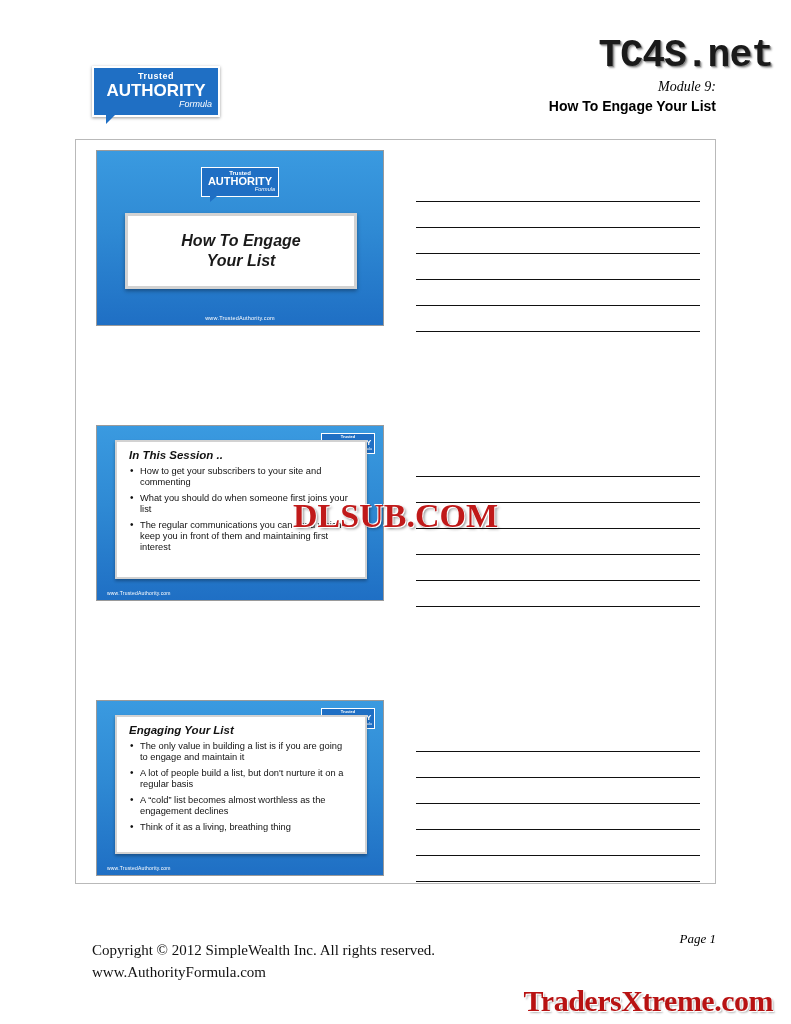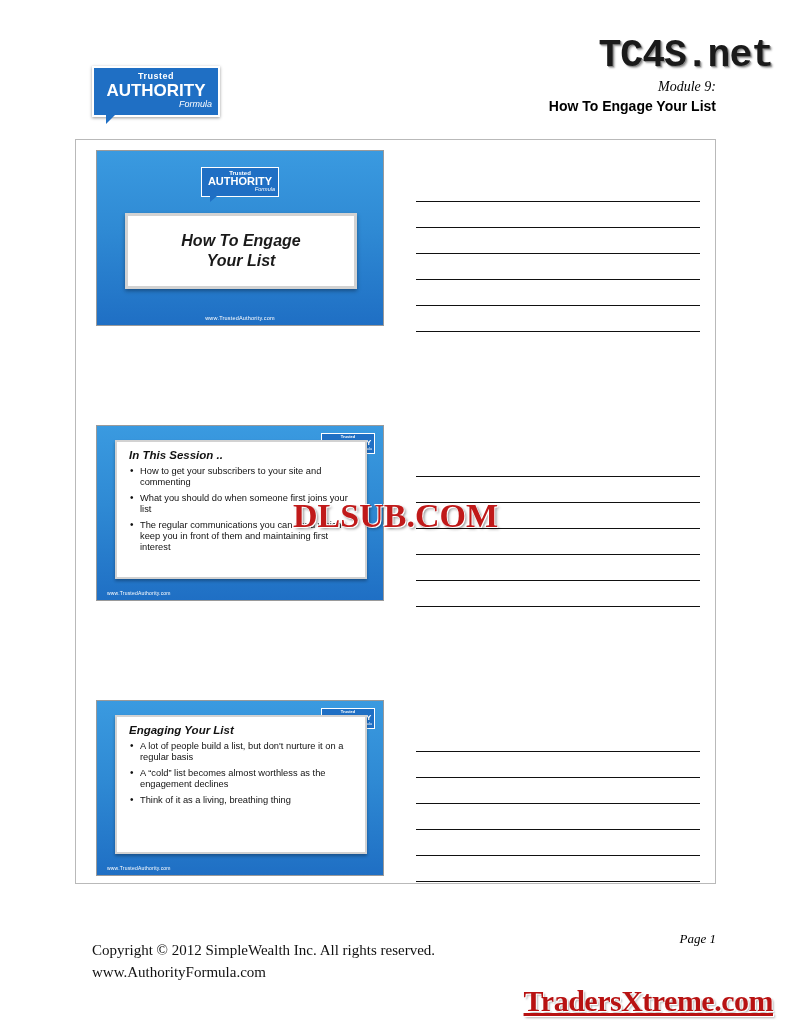--- a/index.html
+++ b/index.html
@@ -32,21 +32,20 @@
   .bottom-brand {
     position: absolute;
     bottom: 6px;
     right: 18px;
     font-family: "Liberation Serif", serif;
     font-weight: bold;
     font-size: 30px;
     color: #b81212;
     letter-spacing: -0.5px;
     text-shadow: 1px 1px 0 #ffffff, 2px 2px 2px rgba(0,0,0,.3);
-    text-decoration: underline;
   }
 
   
   .header-logo {
     position: absolute;
     left: 92px;
     top: 66px;
     width: 128px;
   }
   .logo {
@@ -382,20 +381,21 @@
   <div class="row row-2">
     <div class="slide content">
       <div class="mini-logo">
         <div class="l1">Trusted</div>
         <div class="l2">AUTHORITY</div>
         <div class="l3">Formula</div>
       </div>
       <div class="content-box">
         <h3>Engaging Your List</h3>
         <ul>
+          <li>The only value in building a list is if you are going to engage and maintain it</li>
           <li>A lot of people build a list, but don't nurture it on a regular basis</li>
           <li>A “cold” list becomes almost worthless as the engagement declines</li>
           <li>Think of it as a living, breathing thing</li>
         </ul>
       </div>
       <div class="slide-url">www.TrustedAuthority.com</div>
     </div>
     <div class="notes">
       <div class="line"></div>
       <div class="line"></div>

